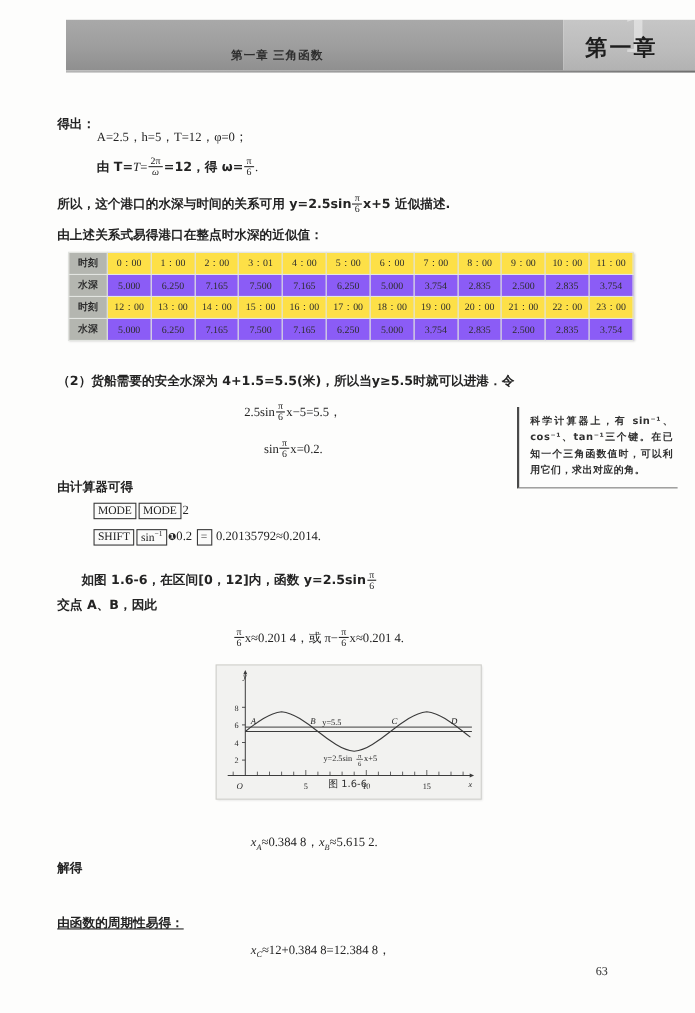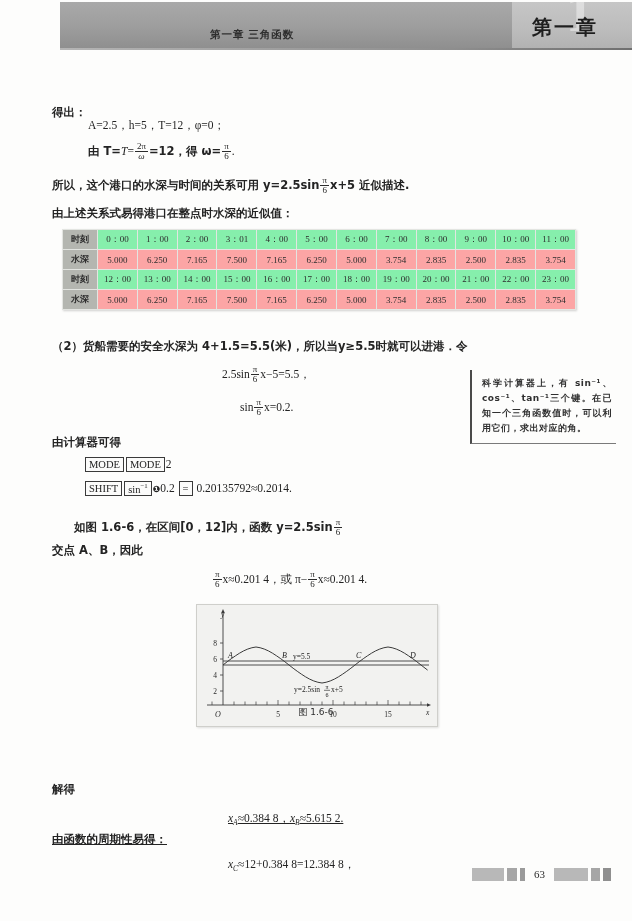--- a/index.html
+++ b/index.html
@@ -19,21 +19,21 @@
   .page {
     position: absolute;
     inset: 0;
     background: #fdfdfc;
   }
 
   
   .header {
     position: absolute;
     left: 60px;
-    top: 2px;
+    top: 18px;
     width: 478px;
     height: 48px;
   }
   .header-band {
     position: absolute;
     left: 0;
     top: 0;
     width: 452px;
     height: 46px;
     background: linear-gradient(180deg, #a9a9a9 0%, #9d9d9d 55%, #8f8f8f 100%);
@@ -134,22 +134,22 @@
     white-space: nowrap;
   }
   .datatable td.hdr {
     font-family: "DejaVu Sans", sans-serif;
     font-weight: bold;
     font-size: 9px;
     width: 34px;
     background: #bcbeb8;
     letter-spacing: 0;
   }
-  .datatable tr.row-time td { background: #86efac; }
-  .datatable tr.row-depth td { background: #fca5a5; }
+  .datatable tr.row-time td { background: #fde047; }
+  .datatable tr.row-depth td { background: #8b5cf6; }
   .datatable tr.row-time td.hdr,
   .datatable tr.row-depth td.hdr { background: #b4b6b0; }
 
   
   .notebox {
     position: absolute;
     left: 470px;
     top: 370px;
     width: 130px;
     padding: 6px 4px 8px 10px;
@@ -207,21 +207,23 @@
   }
 
   
   .footer {
     position: absolute;
     left: 472px;
     top: 868px;
     width: 150px;
     height: 16px;
     display: flex;
+    align-items: center;
     gap: 3px;
+    flex-direction: column;
   }
   .fbar { background: #b8b8b8; height: 13px; }
   .fbar.b1 { width: 32px; }
   .fbar.b2 { width: 10px; background: #a6a6a6; }
   .fbar.b3 { width: 5px; background: #9a9a9a; }
   .pagenum {
     font-family: "Liberation Serif", serif;
     font-size: 11px;
     color: #2b2b2b;
     padding: 0 6px;
@@ -426,21 +428,21 @@
         <text x="130" y="91.5" font-family="Liberation Serif, serif" font-size="6" fill="#1e1e1e" text-anchor="middle">6</text>
         <text x="134" y="87" font-family="Liberation Serif, serif" font-size="7.5" fill="#1e1e1e">x+5</text>
       </g>
     </svg>
   </div>
 
   <div class="fig-caption">图 1.6-6</div>
 
   <div class="txt cn" style="left:52px; top:781px;">解得</div>
 
-  <div class="txt" style="left:228px; top:810px;text-decoration:underline;">
+  <div class="txt" style="left:228px; top:758px;">
     <span class="math it">x</span><sub class="sm it">A</sub><span class="math">≈0.384 8，</span><span class="math it">x</span><sub class="sm it">B</sub><span class="math">≈5.615 2.</span>
   </div>
 
   <div class="txt cn" style="left:52px; top:831px;text-decoration:underline;">由函数的周期性易得：</div>
 
   <div class="txt" style="left:228px; top:856px;">
     <span class="math it">x</span><sub class="sm it">C</sub><span class="math">≈12+0.384 8=12.384 8，</span>
   </div>
 
   <div class="footer">

